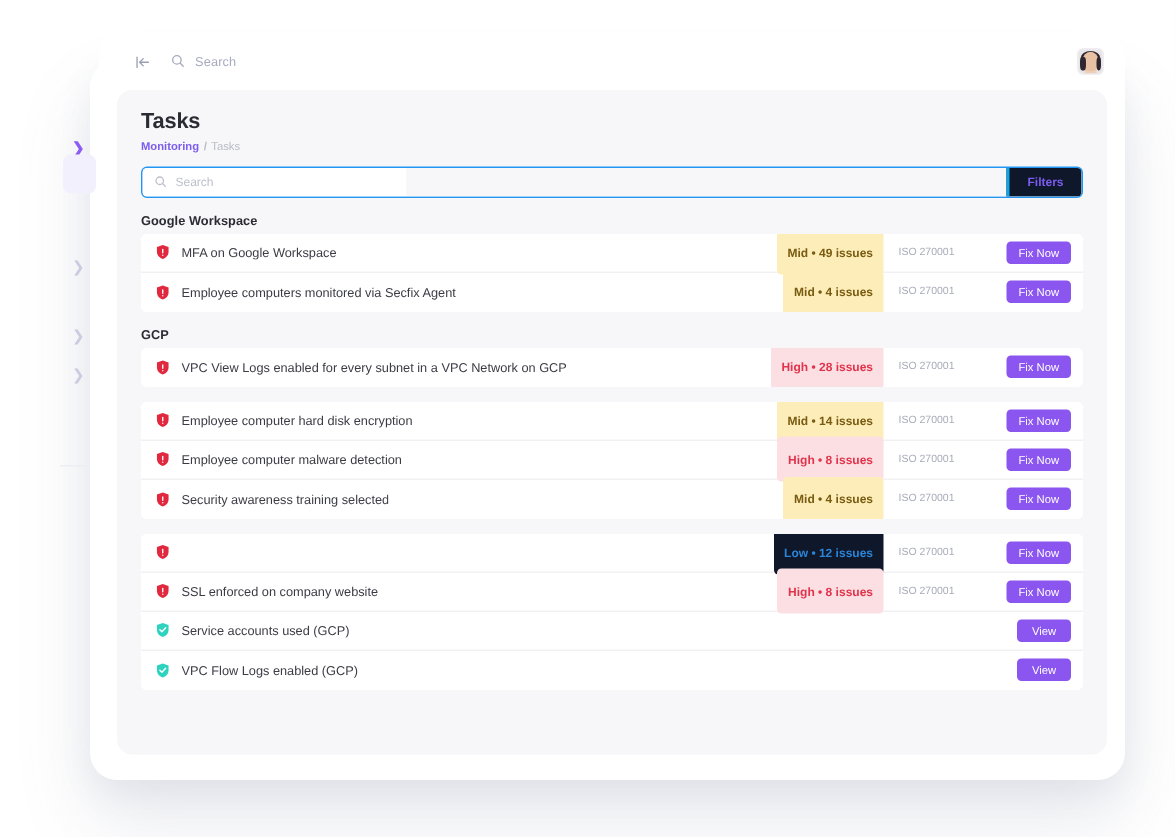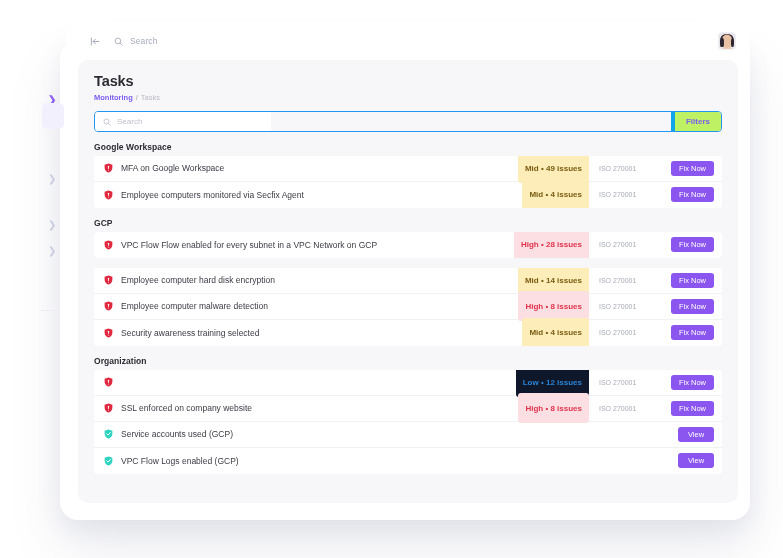--- a/index.html
+++ b/index.html
@@ -211,22 +211,22 @@
     gap: 6px;
     padding-left: 8px;
   }
   .searchbar-input .ph {
     font-size: 8px;
     color: #bcbfcb;
   }
   .searchbar-mid { flex: 1; background: #f7f7f9; }
   .filters-btn {
     width: 50px;
-    background: #bef264;
-    border-left: 4px solid #0ea5e9;
+    background: #0f172a;
+    border-left: 2px solid #0ea5e9;
     display: flex;
     align-items: center;
     justify-content: center;
     font-size: 8px;
     color: #7c5cf0;
     font-weight: bold;
     cursor: pointer;
   }
 
   
@@ -411,21 +411,21 @@
           </div>
           <div class="group">
             <div class="group-title">GCP</div>
             <div class="group-rows">
               <div class="row">
                 <span class="row-icon">
                   <svg width="9" height="10" viewBox="0 0 20 22">
                     <use href="#sym-shield-alert"></use>
                   </svg>
                 </span>
-                <span class="row-label">VPC Flow Flow enabled for every subnet in a VPC Network on GCP</span>
+                <span class="row-label">VPC View Logs enabled for every subnet in a VPC Network on GCP</span>
                 <span class="row-spacer"></span>
                 <span class="sev-badge sev-high">High • 28 issues</span>
                 <span class="framework">ISO 270001</span>
                 <button class="action-btn">Fix Now</button>
               </div>
             </div>
           </div>
           <div class="group">
             <div class="group-rows">
               <div class="row">
@@ -460,21 +460,20 @@
                 </span>
                 <span class="row-label">Security awareness training selected</span>
                 <span class="row-spacer"></span>
                 <span class="sev-badge sev-mid">Mid • 4 issues</span>
                 <span class="framework">ISO 270001</span>
                 <button class="action-btn">Fix Now</button>
               </div>
             </div>
           </div>
           <div class="group">
-            <div class="group-title">Organization</div>
             <div class="group-rows">
               <div class="row">
                 <span class="row-icon">
                   <svg width="9" height="10" viewBox="0 0 20 22">
                     <use href="#sym-shield-alert"></use>
                   </svg>
                 </span>
                 <span class="row-spacer"></span>
                 <span class="sev-badge sev-low">Low • 12 issues</span>
                 <span class="framework">ISO 270001</span>

